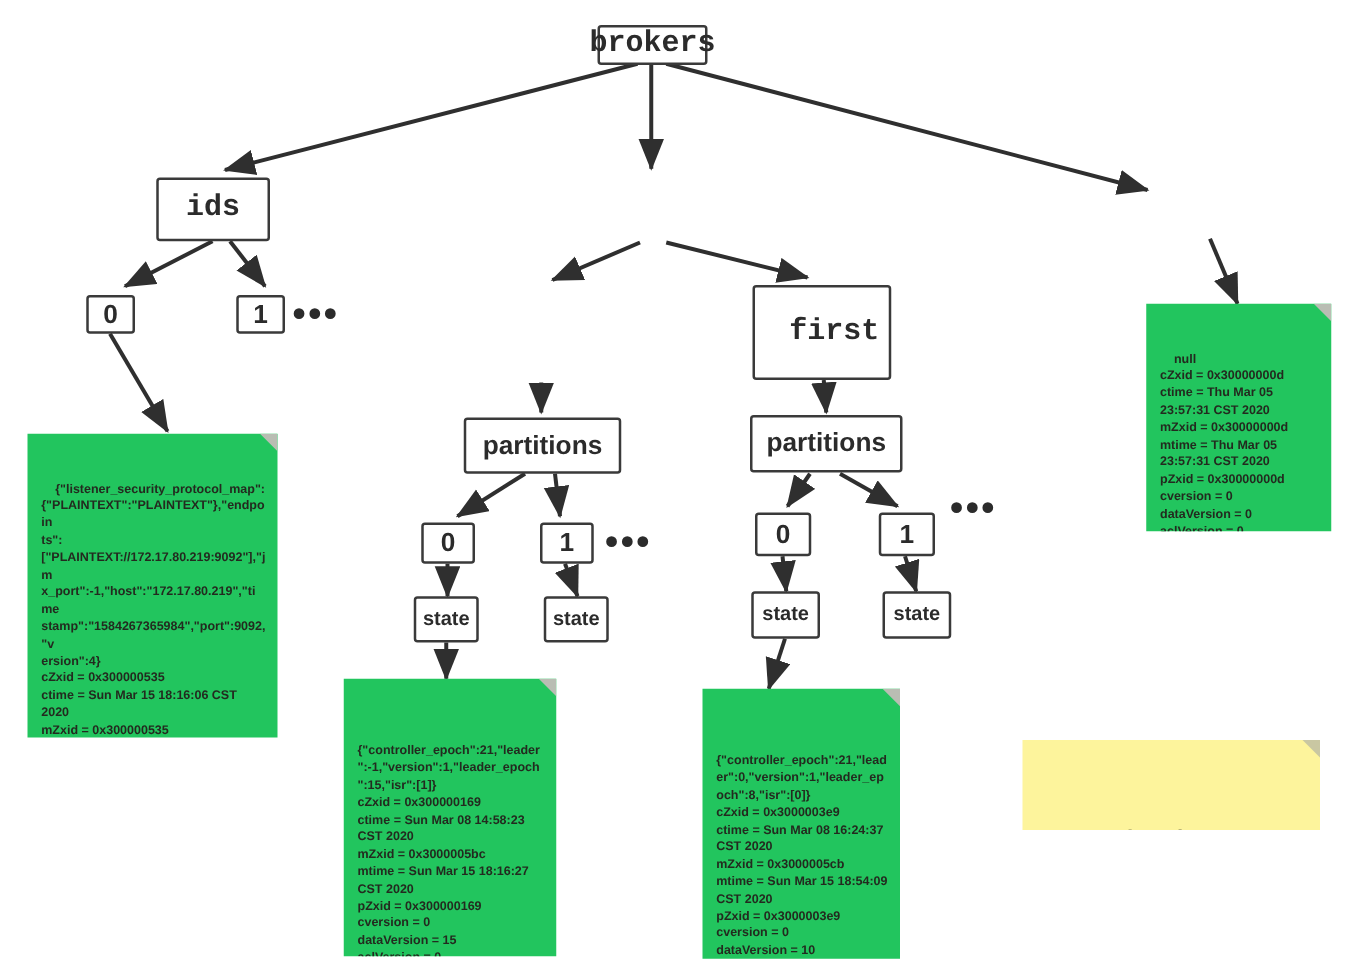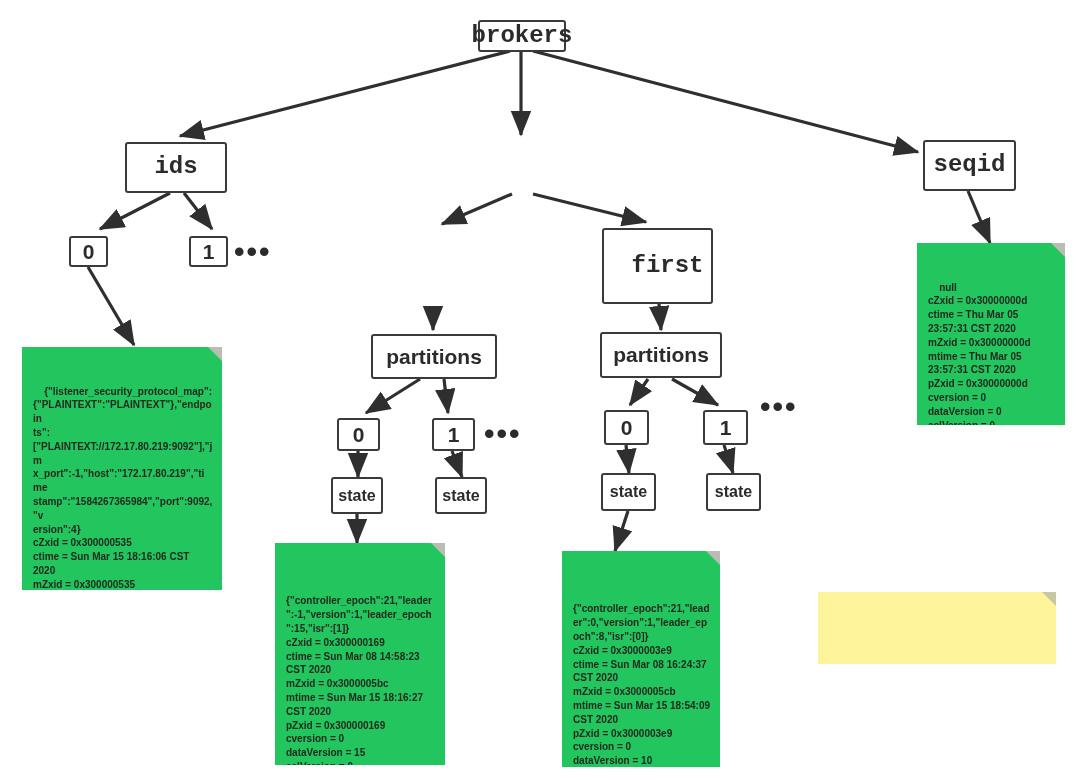--- a/index.html
+++ b/index.html
@@ -129,28 +129,25 @@
       <path d="M628,511 L615,551"></path>
 
       <path d="M968,191 L990,243"></path>
     </g>
   </svg>
 
   <div class="node node-lg" style="left:478px; top:20px; width:88px; height:32px;">
     <span>brokers</span>
   </div>
 
-  <div class="node node-lg" style="left:125px; top:142px; width:102px; height:51px;">
+  <div class="node node-lg" style="left:125px; top:142px; width:91px; height:51px;">
     <span>ids</span>
   </div>
 
 
-  <div class="node node-lg" style="left:923px; top:140px; width:93px; height:51px;">
-    <span>seqid</span>
-  </div>
 
   <div class="node node-md" style="left:69px; top:236px; width:39px; height:31px;">
     <span>0</span>
   </div>
 
   <div class="node node-md" style="left:189px; top:236px; width:39px; height:31px;">
     <span>1</span>
   </div>
 
   <div class="ellipsis" style="left:234px; top:237px;">•••</div>

